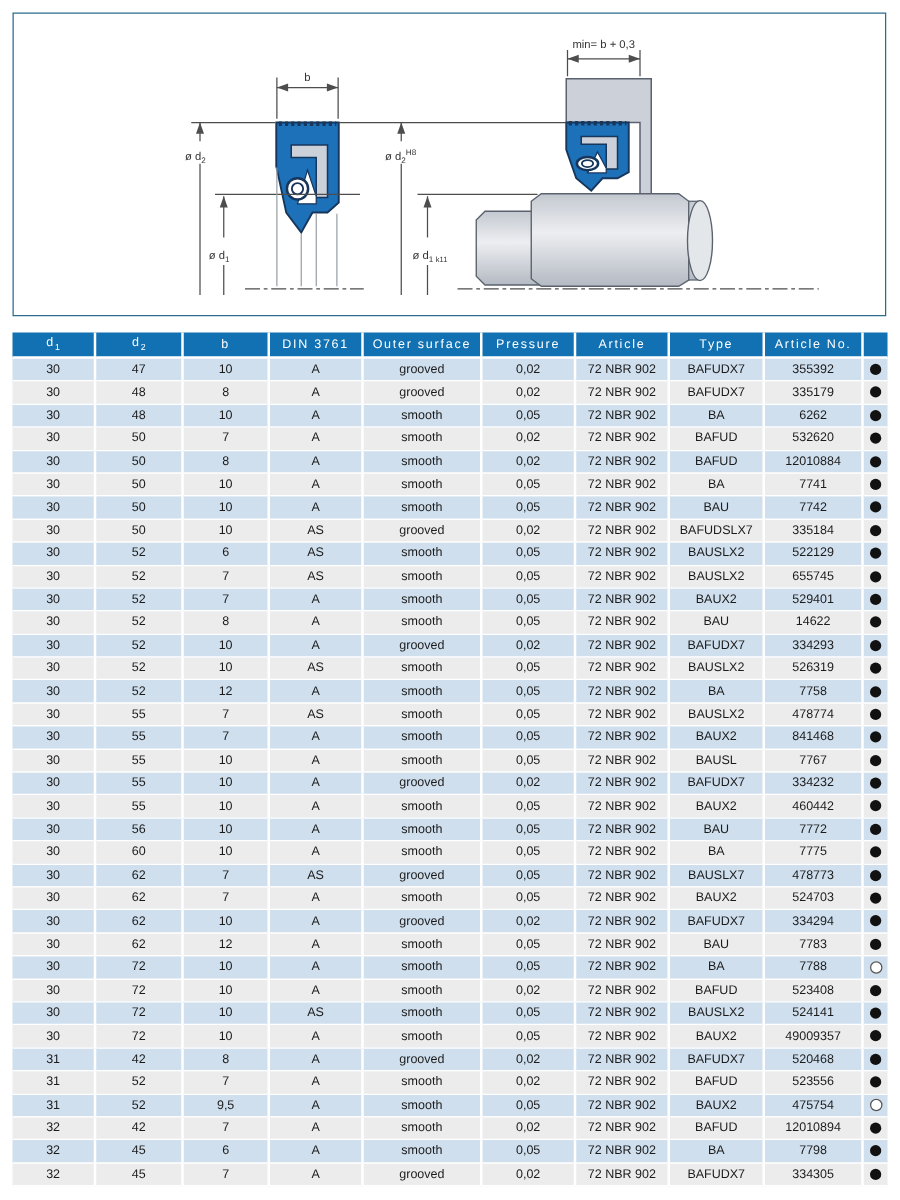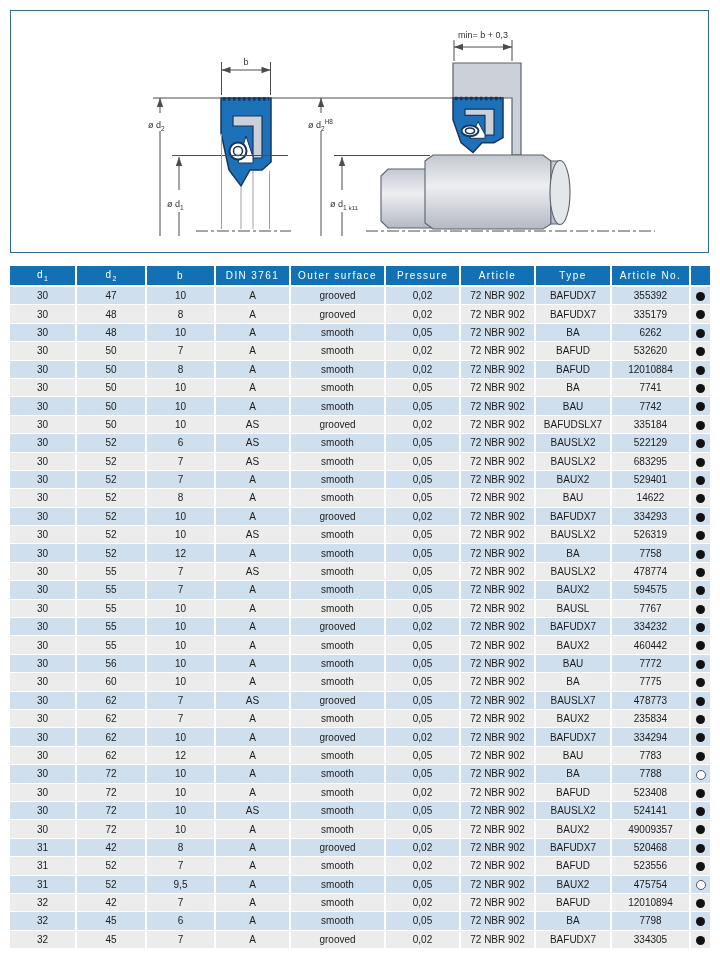--- a/index.html
+++ b/index.html
@@ -274,21 +274,21 @@
         </tr>
         <tr>
           <td>30</td>
           <td>52</td>
           <td>7</td>
           <td>AS</td>
           <td>smooth</td>
           <td>0,05</td>
           <td>72 NBR 902</td>
           <td>BAUSLX2</td>
-          <td>683295</td>
+          <td>655745</td>
           <td><span class="dot-filled"></span></td>
         </tr>
         <tr>
           <td>30</td>
           <td>52</td>
           <td>7</td>
           <td>A</td>
           <td>smooth</td>
           <td>0,05</td>
           <td>72 NBR 902</td>
@@ -358,21 +358,21 @@
         </tr>
         <tr>
           <td>30</td>
           <td>55</td>
           <td>7</td>
           <td>A</td>
           <td>smooth</td>
           <td>0,05</td>
           <td>72 NBR 902</td>
           <td>BAUX2</td>
-          <td>594575</td>
+          <td>841468</td>
           <td><span class="dot-filled"></span></td>
         </tr>
         <tr>
           <td>30</td>
           <td>55</td>
           <td>10</td>
           <td>A</td>
           <td>smooth</td>
           <td>0,05</td>
           <td>72 NBR 902</td>
@@ -442,21 +442,21 @@
         </tr>
         <tr>
           <td>30</td>
           <td>62</td>
           <td>7</td>
           <td>A</td>
           <td>smooth</td>
           <td>0,05</td>
           <td>72 NBR 902</td>
           <td>BAUX2</td>
-          <td>235834</td>
+          <td>524703</td>
           <td><span class="dot-filled"></span></td>
         </tr>
         <tr>
           <td>30</td>
           <td>62</td>
           <td>10</td>
           <td>A</td>
           <td>grooved</td>
           <td>0,02</td>
           <td>72 NBR 902</td>

